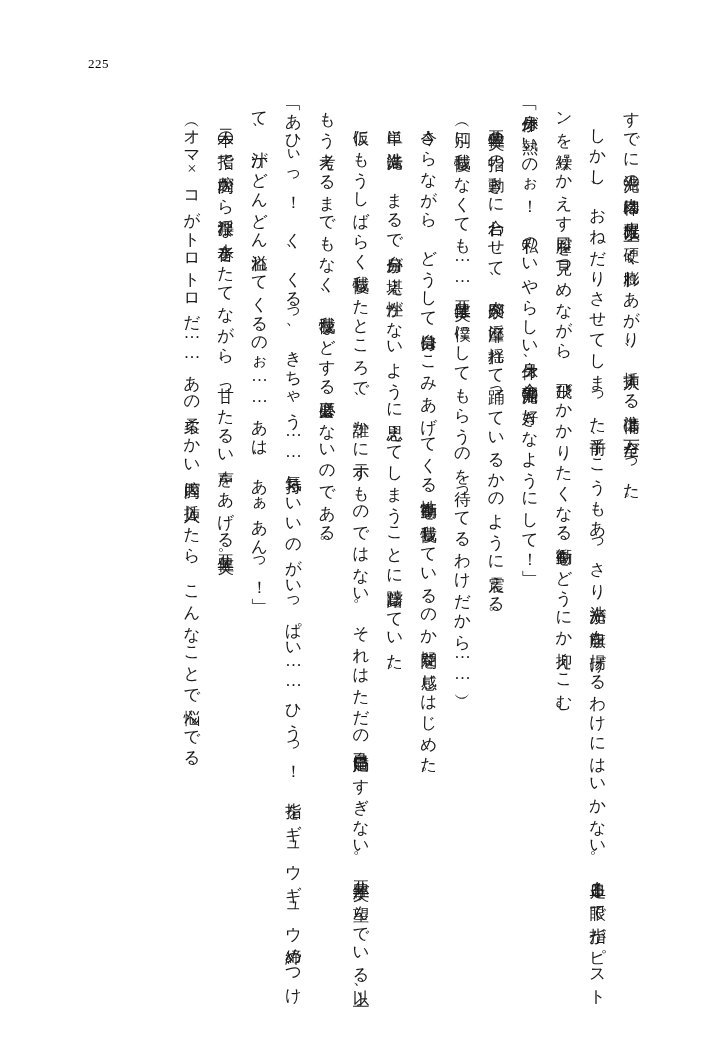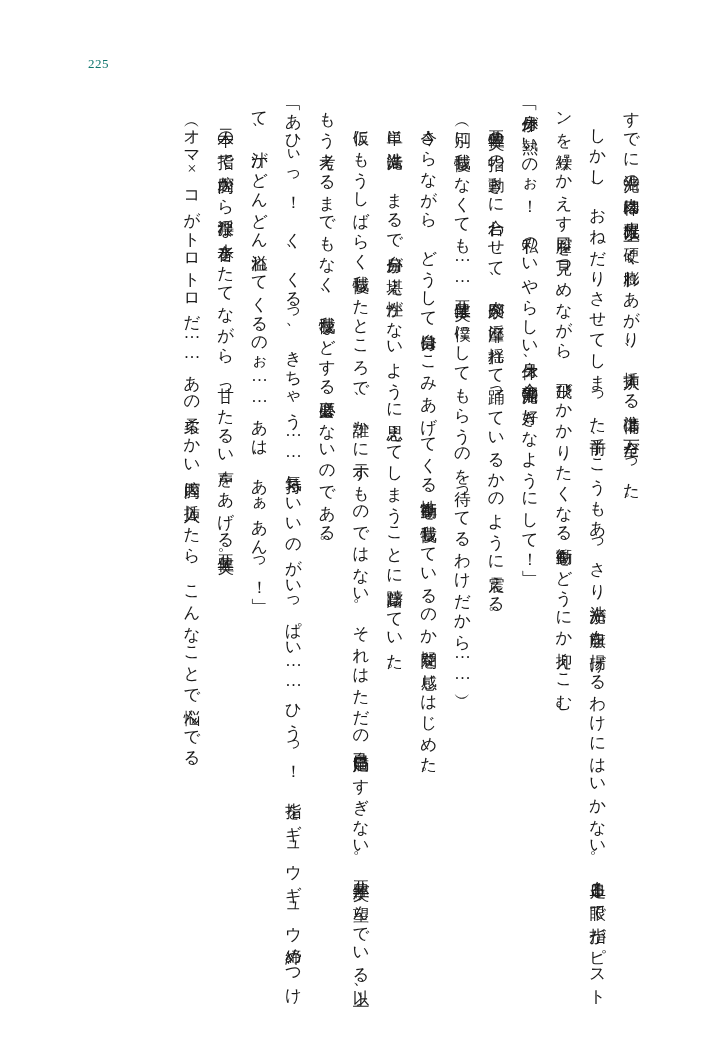--- a/index.html
+++ b/index.html
@@ -16,21 +16,21 @@
     height: 1050px;
     background: #ffffff;
     overflow: hidden;
     box-sizing: border-box;
   }
   .page-number {
     position: absolute;
     top: 56px;
     left: 88px;
     font-size: 13px;
-    color: #0f766e;
+    color: #000000;
     letter-spacing: 0.5px;
     font-family: "Liberation Serif", "DejaVu Serif", serif;
   }
   .text-body {
     position: absolute;
     top: 100px;
     right: 64px;
     left: 60px;
     bottom: 52px;
     writing-mode: vertical-rl;

